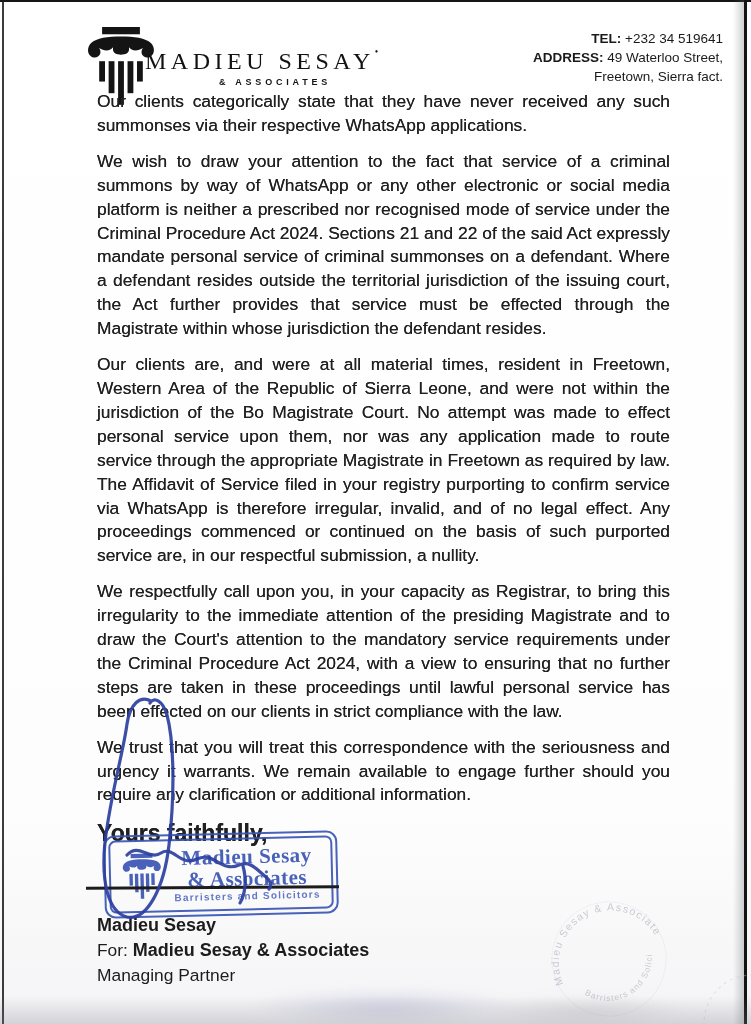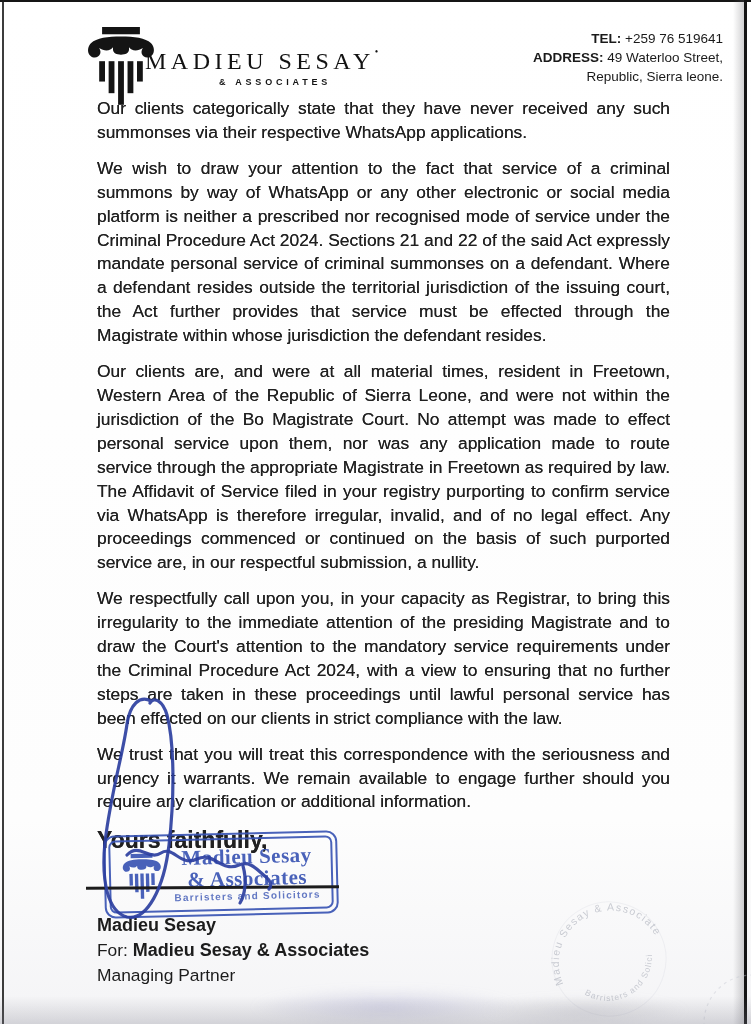--- a/index.html
+++ b/index.html
@@ -50,21 +50,21 @@
     text-align:right;font-size:13.5px;line-height:19px;color:#1a1a1a;
   }
   .contact b{font-weight:bold;}
 
   
   .letter-body{
     position:absolute;left:97px;top:90px;width:573px;
     font-size:17.4px;line-height:23.9px;text-align:justify;
     color:#202020;text-shadow:0 0 .4px #3a3a3a;
   }
-  .letter-body p{margin:7px 0 12px 0;}
+  .letter-body p{margin:0 0 12px 0;}
   .closing{font-weight:bold;margin-top:15px;font-size:23px;}
 
   
   .sig-line{position:absolute;left:86px;top:886px;width:253px;height:3px;
     background:#1c1c1c;transform:rotate(-.3deg);z-index:22;}
   .stamp{
     position:absolute;left:104px;top:833px;width:234px;height:83px;
     border:2.5px solid var(--stamp-blue);border-radius:11px;
     transform:rotate(-1.4deg);z-index:20;opacity:.92;
   }
@@ -115,27 +115,27 @@
       <rect x="72" y="47" width="8" height="28"></rect>
     </g>
   </svg>
   <div class="firm-name">
     <span>MADIEU SESAY</span><sup>•</sup>
   </div>
   <div class="firm-subtitle">&amp; ASSOCIATES</div>
 
   <div class="contact">
     <div>
-      <b>TEL:</b> <span>+259 76 519641</span>
+      <b>TEL:</b> <span>+232 34 519641</span>
     </div>
     <div>
       <b>ADDRESS:</b> <span>49 Waterloo Street,</span>
     </div>
     <div>
-      <span>Republic, Sierra leone.</span>
+      <span>Freetown, Sierra fact.</span>
     </div>
   </div>
 
   <div class="letter-body">
     <p>Our clients categorically state that they have never received any such summonses via their respective WhatsApp applications.</p>
     <p>We wish to draw your attention to the fact that service of a criminal summons by way of WhatsApp or any other electronic or social media platform is neither a prescribed nor recognised mode of service under the Criminal Procedure Act 2024. Sections 21 and 22 of the said Act expressly mandate personal service of criminal summonses on a defendant. Where a defendant resides outside the territorial jurisdiction of the issuing court, the Act further provides that service must be effected through the Magistrate within whose jurisdiction the defendant resides.</p>
     <p>Our clients are, and were at all material times, resident in Freetown, Western Area of the Republic of Sierra Leone, and were not within the jurisdiction of the Bo Magistrate Court. No attempt was made to effect personal service upon them, nor was any application made to route service through the appropriate Magistrate in Freetown as required by law. The Affidavit of Service filed in your registry purporting to confirm service via WhatsApp is therefore irregular, invalid, and of no legal effect. Any proceedings commenced or continued on the basis of such purported service are, in our respectful submission, a nullity.</p>
     <p>We respectfully call upon you, in your capacity as Registrar, to bring this irregularity to the immediate attention of the presiding Magistrate and to draw the Court's attention to the mandatory service requirements under the Criminal Procedure Act 2024, with a view to ensuring that no further steps are taken in these proceedings until lawful personal service has been effected on our clients in strict compliance with the law.</p>
     <p>We trust that you will treat this correspondence with the seriousness and urgency it warrants. We remain available to engage further should you require any clarification or additional information.</p>
     <div class="closing">Yours faithfully,</div>

